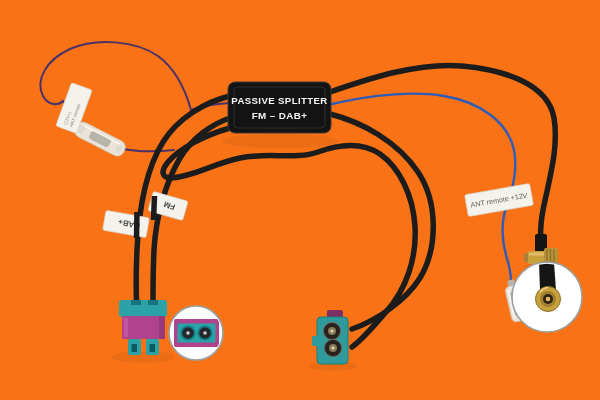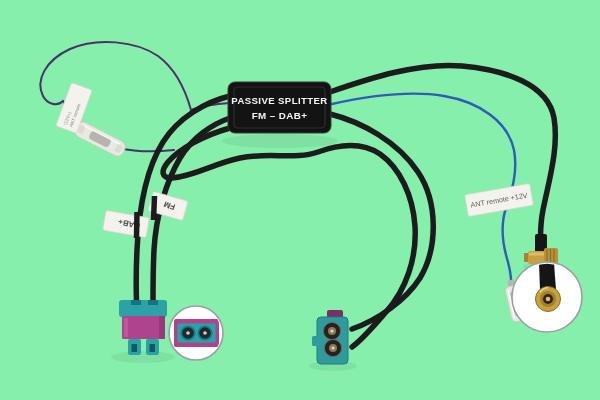--- a/index.html
+++ b/index.html
@@ -1,16 +1,16 @@
 <!DOCTYPE html>
 <html style="--c-cable: #1c1c1c; --c-purple_wire: #4a3168; --c-blue_wire: #2f5cb8; --c-teal: #2ba3a6; --c-teal_mid: #2f9b9c; --c-teal_dark: #13808a; --c-magenta: #b0438d; --c-magenta_dark: #7b2f63; --c-gold: #c8a03c; --c-gold_dark: #8a6d26; --c-box: #131313; --c-label_bg: #f4f2ec; --c-inset_ring: #9aa0a0;"><head>
 <meta charset="utf-8">
 <style>
   html,body{margin:0;padding:0;background:#e8e8e8;font-family:"Liberation Sans",sans-serif;}
-  .stage{position:relative;width:600px;height:400px;background:#86efac;overflow:hidden;}
+  .stage{position:relative;width:600px;height:400px;background:#f97316;overflow:hidden;}
   svg{position:absolute;left:0;top:0;}
   .cable{stroke:var(--c-cable,#1c1c1c);stroke-width:5.5;fill:none;stroke-linecap:round;}
   .cable-thin{stroke:var(--c-cable,#1c1c1c);stroke-width:5.5;fill:none;}
   .wire-purple{stroke:var(--c-purple_wire,#4a3168);stroke-width:2;fill:none;stroke-linecap:round;}
   .wire-blue{stroke:var(--c-blue_wire,#2f5cb8);stroke-width:2.4;fill:none;stroke-linecap:round;}
   .teal{fill:var(--c-teal,#2ba3a6);}
   .teal-mid{fill:var(--c-teal_mid,#2f9b9c);}
   .teal-dark{fill:var(--c-teal_dark,#13808a);}
   .magenta{fill:var(--c-magenta,#b0438d);}
   .magenta-dark{fill:var(--c-magenta_dark,#7b2f63);}

